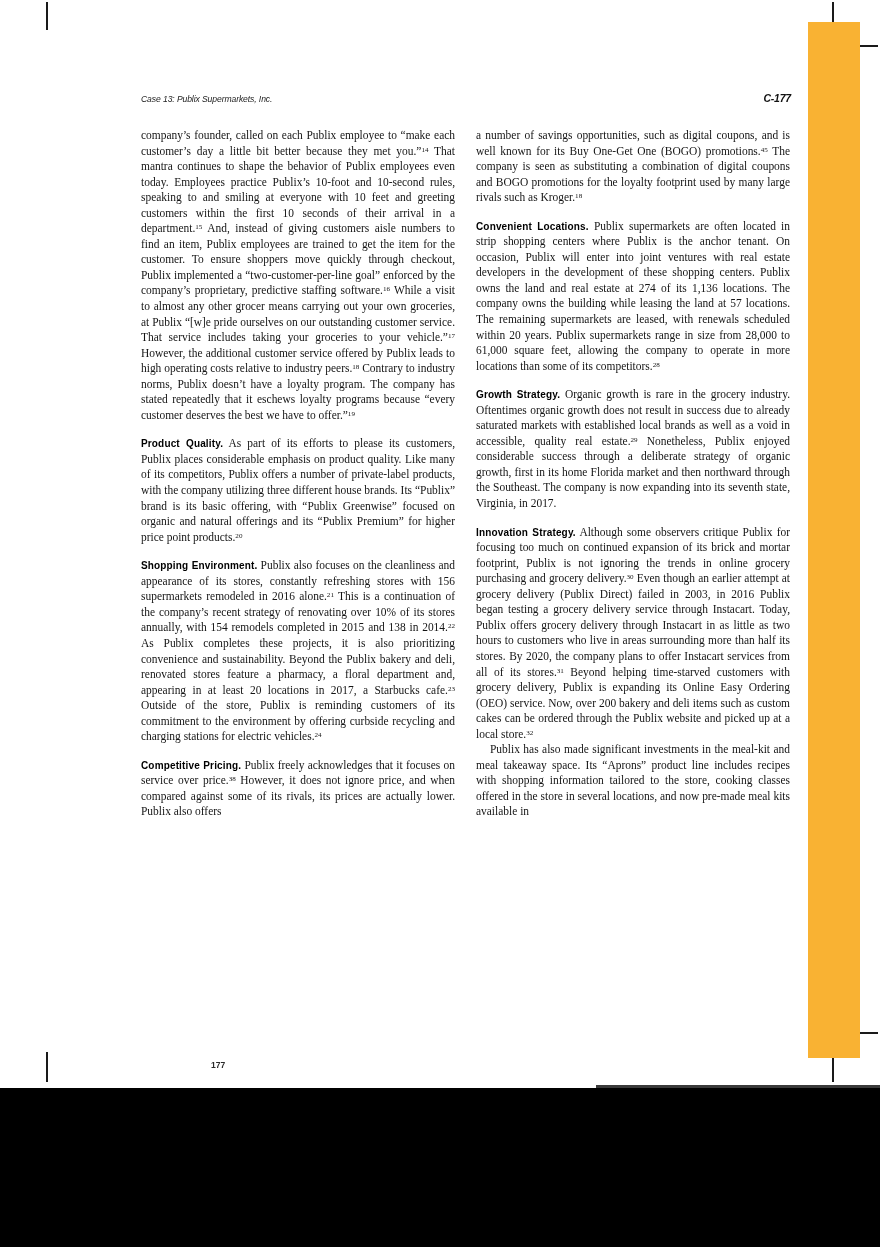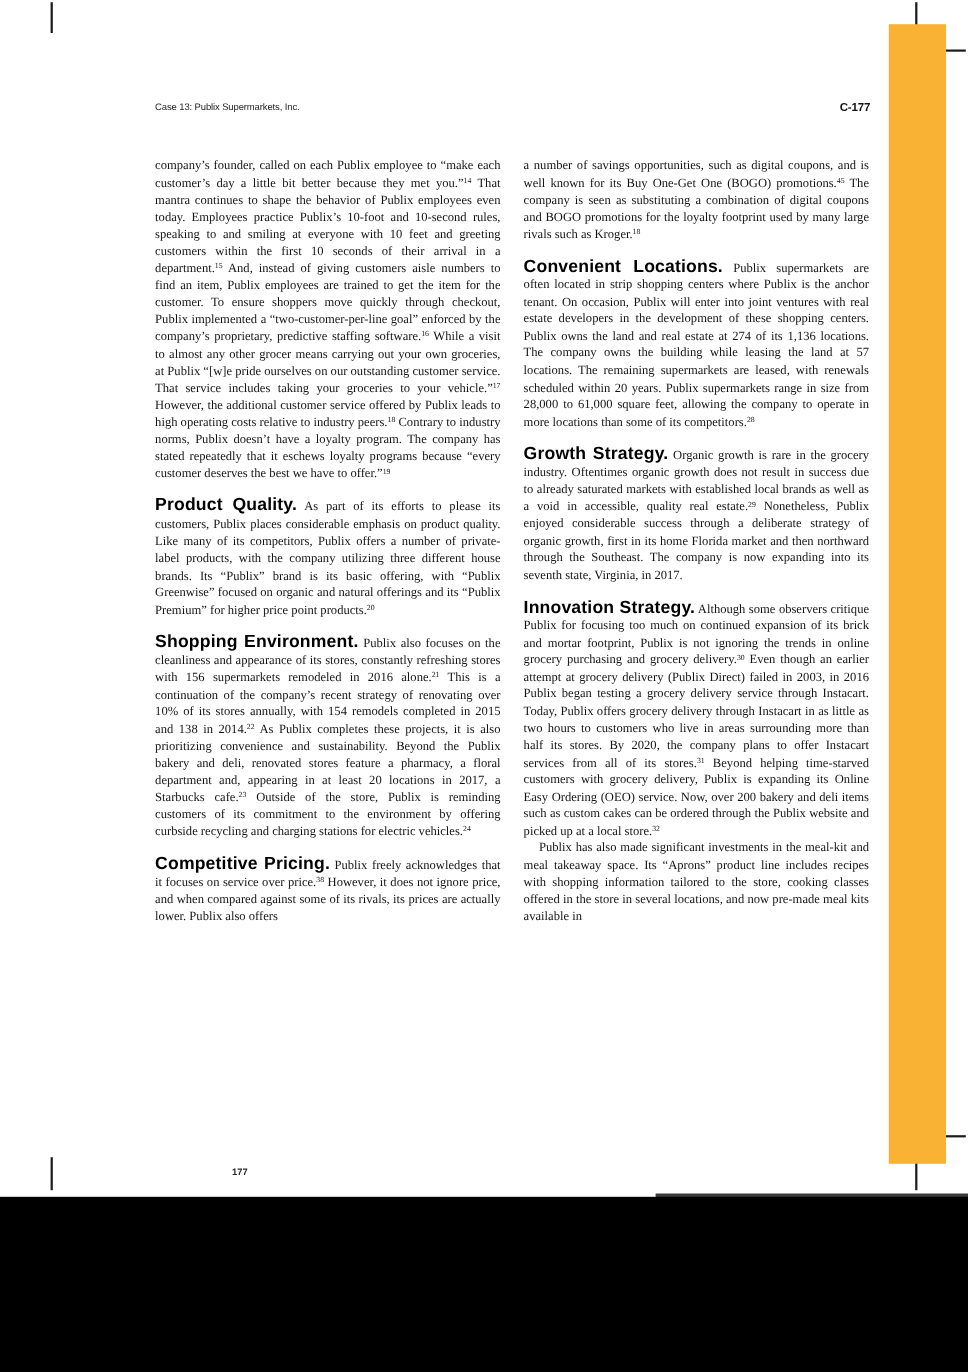--- a/index.html
+++ b/index.html
@@ -60,21 +60,22 @@
   }
 
   
   .running-head {
     position: absolute;
     left: 141px;
     top: 92px;
     width: 650px;
     display: flex;
     justify-content: space-between;
-    align-items: flex-start;
+    align-items: flex-end;
+    font-style: italic;
   }
   .rh-left {
     font-family: "Liberation Sans", sans-serif;
     font-size: 8.6px;
     letter-spacing: -0.1px;
     color: #1c1c1c;
     white-space: nowrap;
   }
   .rh-right {
     font-family: "Liberation Sans", sans-serif;
@@ -95,41 +96,40 @@
     gap: 21px;
   }
   .col {
     width: 314px;
     font-size: 11.45px;
     line-height: 15.55px;
     color: #141414;
     text-align: justify;
     -webkit-hyphens: none;
     hyphens: none;
-    margin-top: 16px;
   }
   .col p {
     margin: 0;
   }
   .col p.cont {
     text-indent: 0;
   }
   .col p.indent {
     text-indent: 14px;
   }
   .col p + p {
     margin-top: 0;
   }
   .para-gap {
     height: 13px;
   }
   .hd {
     font-family: "Liberation Sans", sans-serif;
     font-weight: bold;
-    font-size: 16px;
+    font-size: 10px;
     letter-spacing: 0.15px;
     color: #000000;
   }
   sup {
     font-size: 0.62em;
     line-height: 0;
     vertical-align: 0.48em;
   }
 
   

